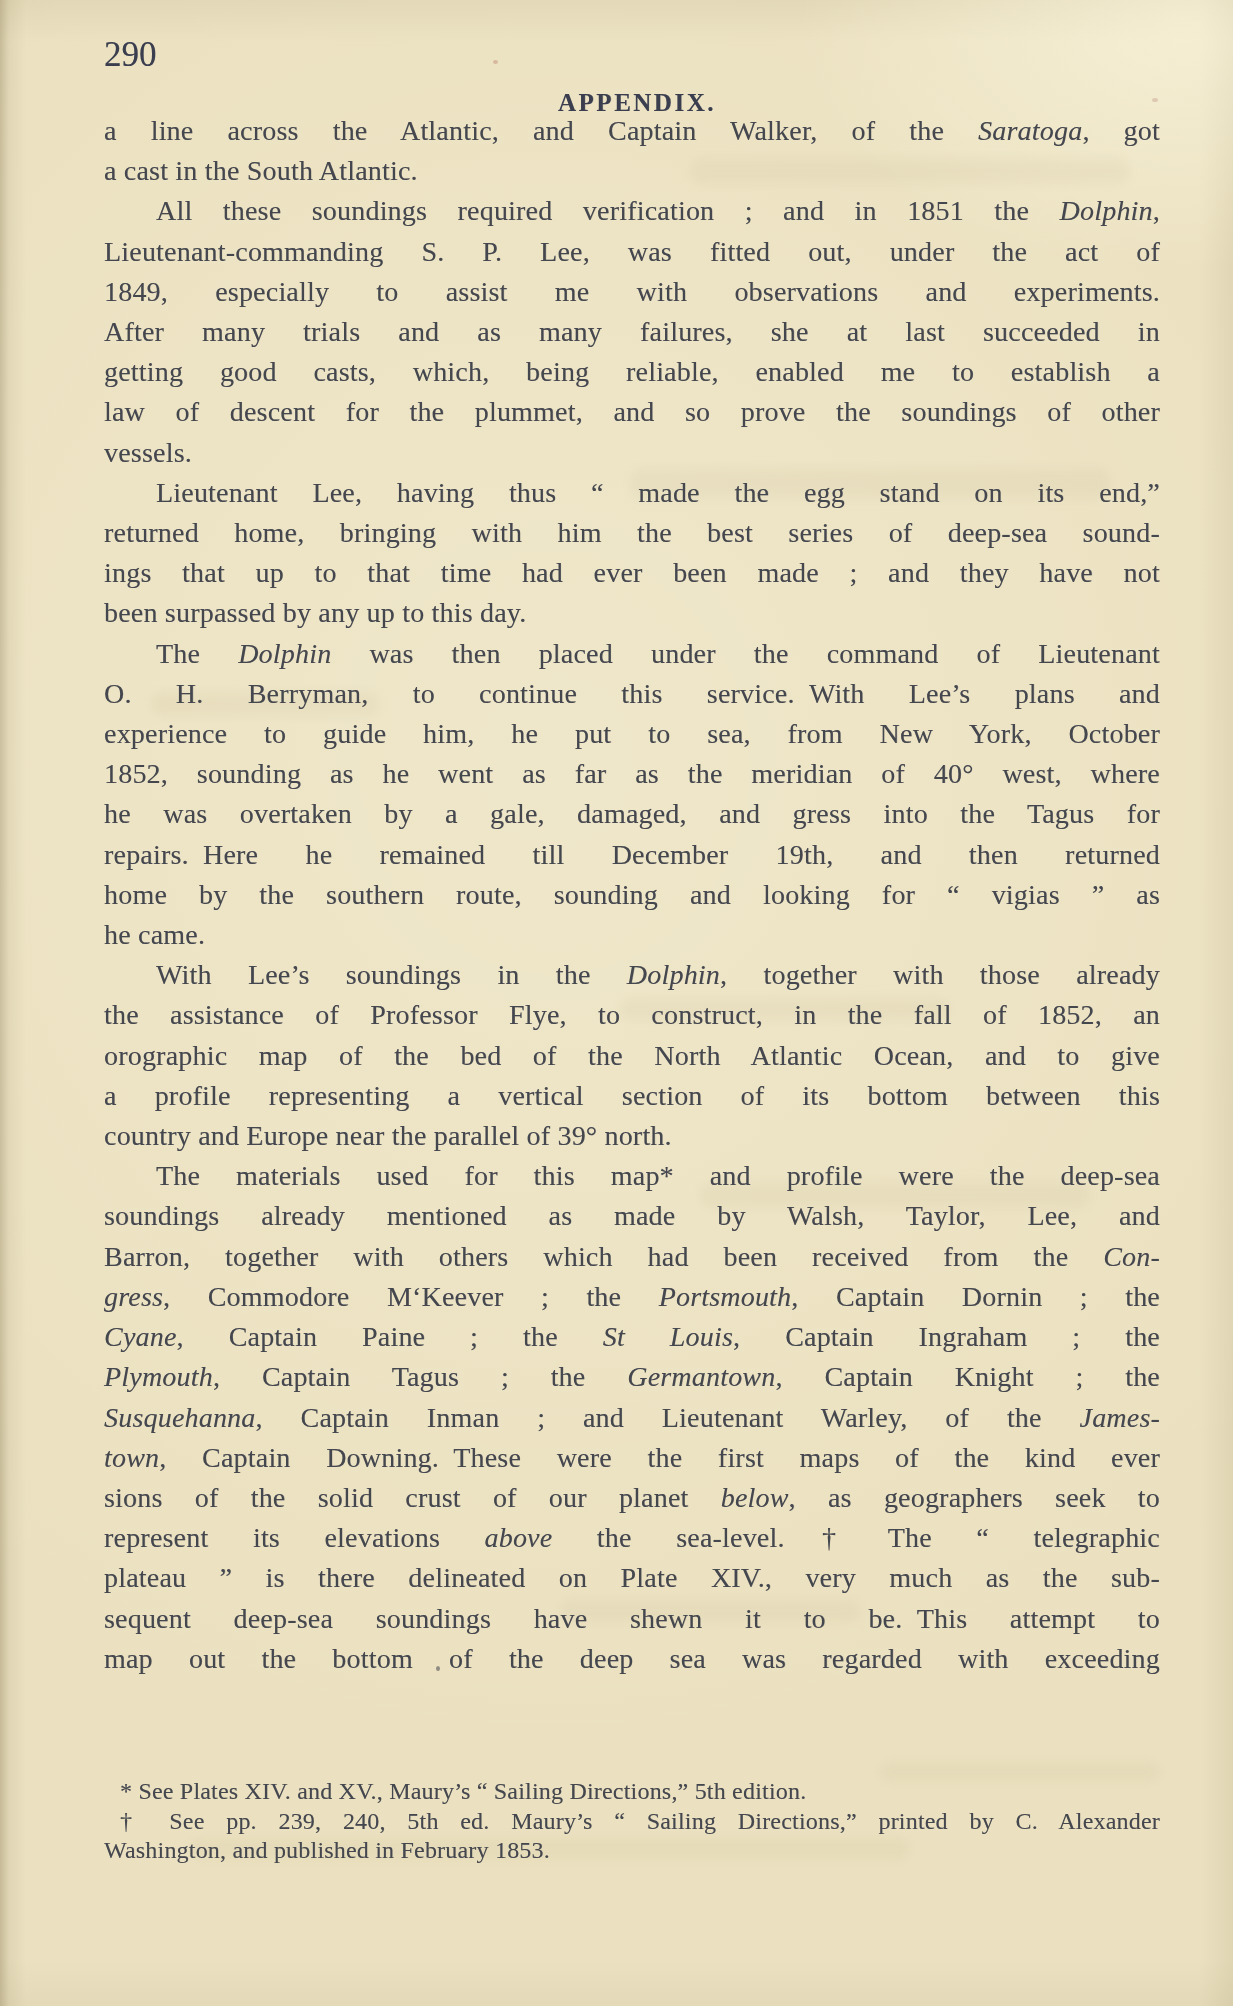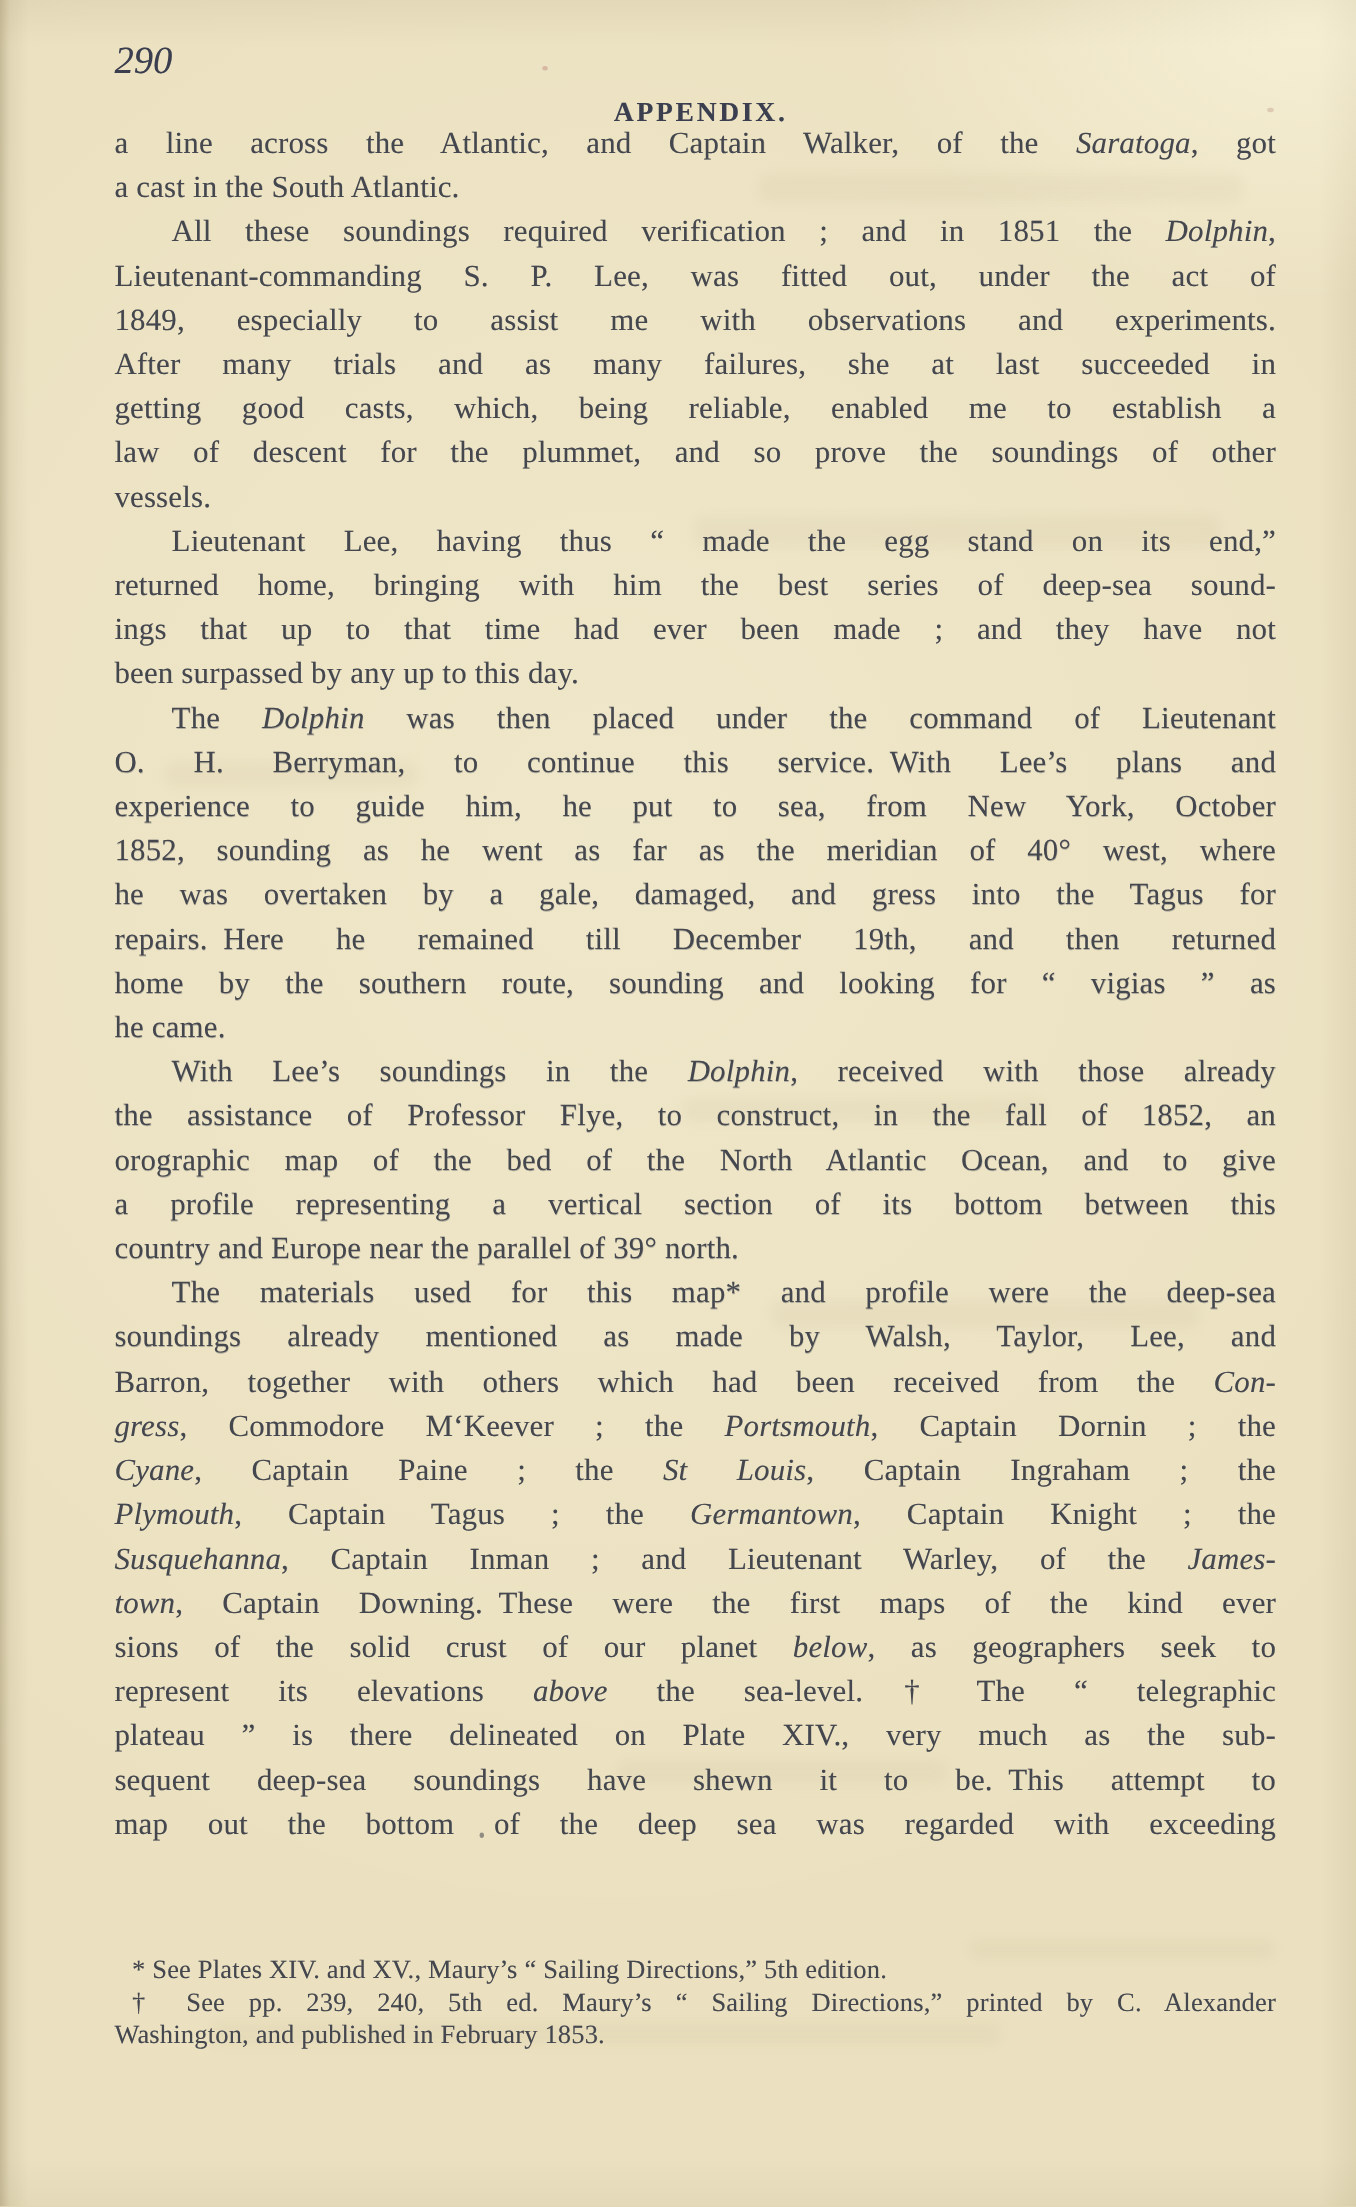--- a/index.html
+++ b/index.html
@@ -38,21 +38,20 @@
   .g8{left:190px;top:1838px;width:720px;height:22px;}
   .speck{position:absolute;border-radius:50%;pointer-events:none;}
   .s1{left:493px;top:60px;width:5px;height:4px;background:rgba(190,130,120,0.45);}
   .s2{left:436px;top:1666px;width:4px;height:5px;background:rgba(70,70,80,0.55);}
   .s3{left:1152px;top:98px;width:6px;height:4px;background:rgba(185,140,125,0.35);}
 
   .pagenum{
     position:absolute;left:104px;top:37px;
     font-size:35px;line-height:1;color:var(--hdr-ink);
     text-shadow:0.3px 0.3px 0.6px rgba(58,62,79,0.45);
-    font-style:italic;
   }
   .running{
     position:absolute;left:104px;top:46px;width:1066px;
     text-align:center;font-size:25px;line-height:1;font-weight:bold;
     letter-spacing:2.5px;color:var(--hdr-ink);
     text-shadow:0.3px 0.3px 0.6px rgba(58,62,79,0.4);
     margin-top:44px;
   }
   .bodytext{
     position:absolute;left:104px;top:111px;width:1056px;
@@ -107,21 +106,21 @@
       <div class="line"><span>ings that up to that time had ever been made ; and they have not</span></div>
       <div class="line end"><span>been surpassed by any up to this day.</span></div>
       <div class="line ind"><span>The </span><span class="it">Dolphin</span><span> was then placed under the command of Lieutenant</span></div>
       <div class="line"><span>O. H. Berryman, to continue this service. With Lee’s plans and</span></div>
       <div class="line"><span>experience to guide him, he put to sea, from New York, October</span></div>
       <div class="line"><span>1852, sounding as he went as far as the meridian of 40° west, where</span></div>
       <div class="line"><span>he was overtaken by a gale, damaged, and gress into the Tagus for</span></div>
       <div class="line"><span>repairs. Here he remained till December 19th, and then returned</span></div>
       <div class="line"><span>home by the southern route, sounding and looking for “ vigias ” as</span></div>
       <div class="line end"><span>he came.</span></div>
-      <div class="line ind"><span>With Lee’s soundings in the </span><span class="it">Dolphin</span><span>, received with those already</span></div>
+      <div class="line ind"><span>With Lee’s soundings in the </span><span class="it">Dolphin</span><span>, together with those already</span></div>
       <div class="line"><span>the assistance of Professor Flye, to construct, in the fall of 1852, an</span></div>
       <div class="line"><span>orographic map of the bed of the North Atlantic Ocean, and to give</span></div>
       <div class="line"><span>a profile representing a vertical section of its bottom between this</span></div>
       <div class="line end"><span>country and Europe near the parallel of 39° north.</span></div>
       <div class="line ind"><span>The materials used for this map* and profile were the deep-sea</span></div>
       <div class="line"><span>soundings already mentioned as made by Walsh, Taylor, Lee, and</span></div>
       <div class="line"><span>Barron, together with others which had been received from the </span><span class="it">Con-</span></div>
       <div class="line"><span class="it">gress</span><span>, Commodore M‘Keever ; the </span><span class="it">Portsmouth</span><span>, Captain Dornin ; the</span></div>
       <div class="line"><span class="it">Cyane</span><span>, Captain Paine ; the </span><span class="it">St Louis</span><span>, Captain Ingraham ; the</span></div>
       <div class="line"><span class="it">Plymouth</span><span>, Captain Tagus ; the </span><span class="it">Germantown</span><span>, Captain Knight ; the</span></div>

